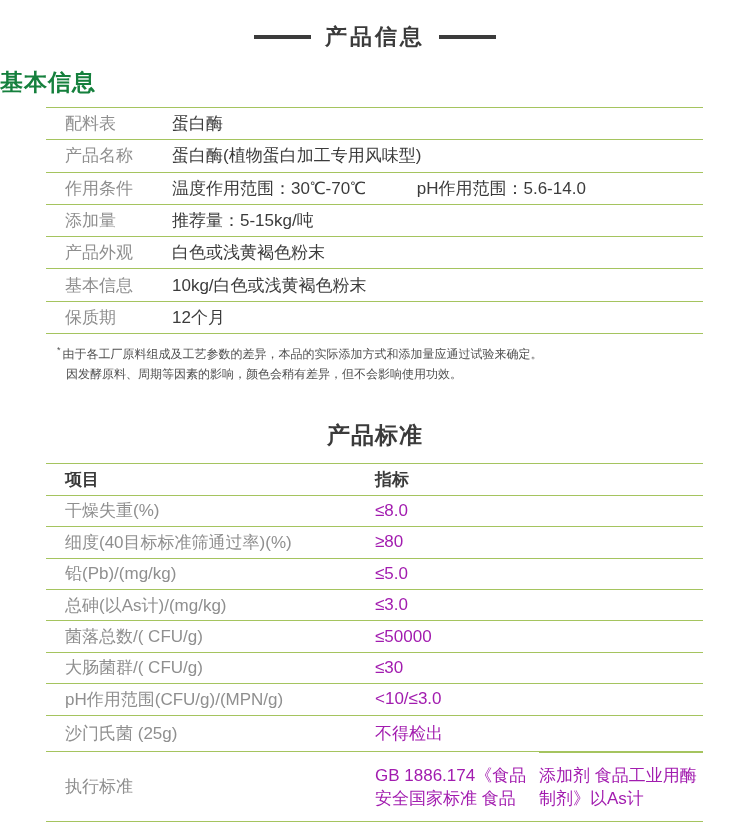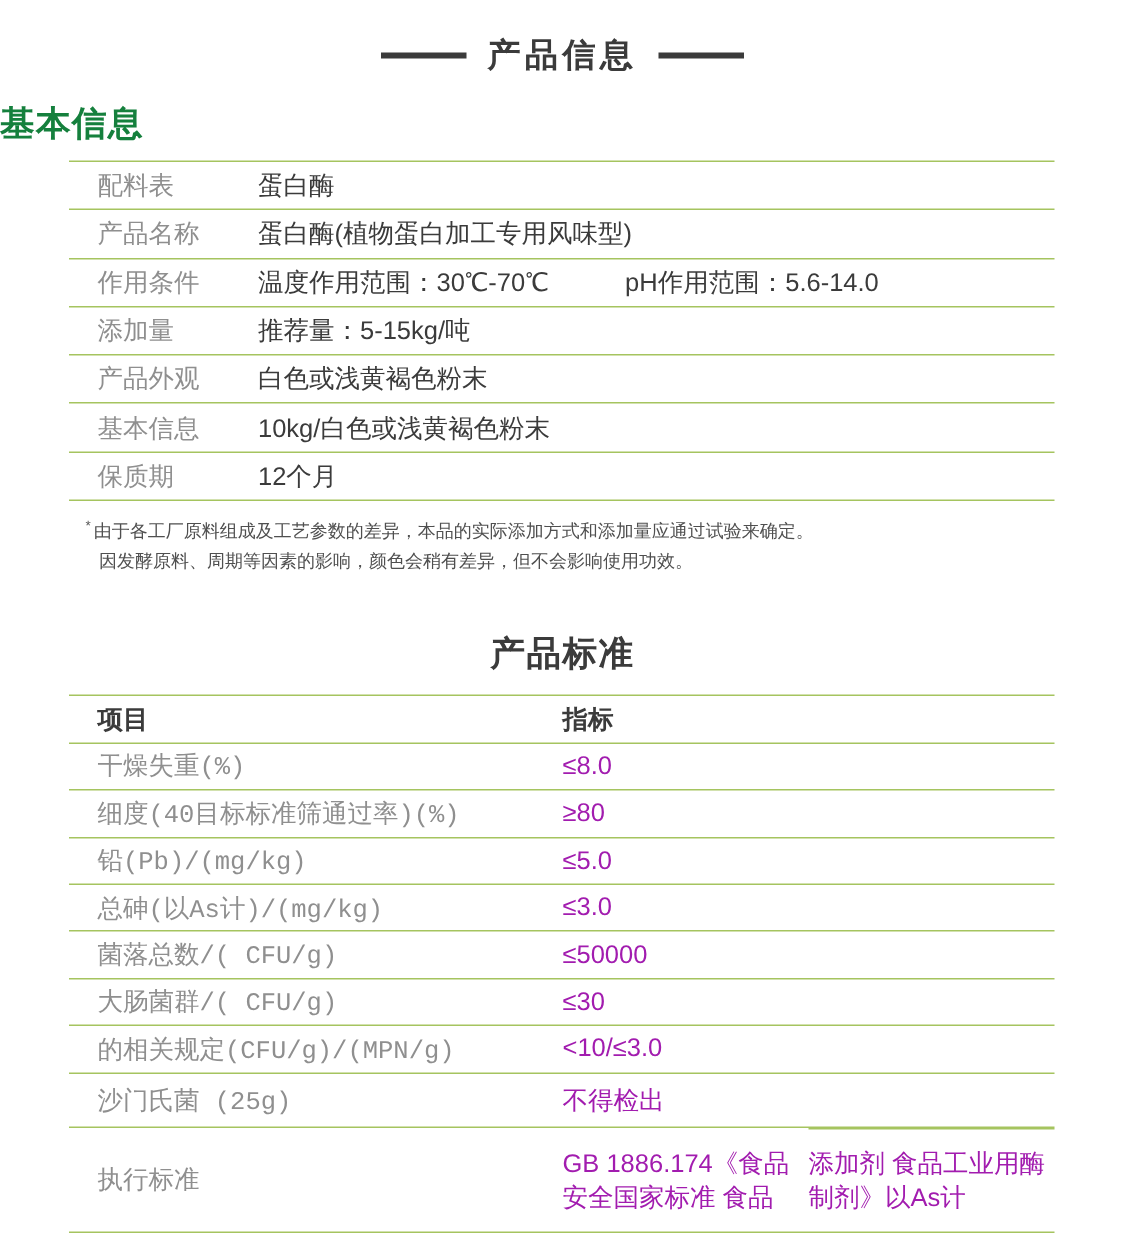--- a/index.html
+++ b/index.html
@@ -31,21 +31,21 @@
     color:#4f4f4f; line-height:20px; }
   .footnote sup { font-size:9px; margin-right:2px; }
   .footnote .fn-line2 { padding-left:9px; }
 
   .standards-title { position:absolute; top:420px; left:0; width:100%;
     text-align:center; font-size:23px; font-weight:bold; color:#3b3b3b; letter-spacing:1px; }
 
   .tbl2 { top:463px; }
   .tbl2 .t-row { height:31.4px; }
   .tbl2 .t-row.header-row { height:31.8px; }
-  .tbl2 .cell-item { width:329px; padding-left:19px; color:#8f8f8f; flex:none;font-family:Liberation Mono, monospace; }
+  .tbl2 .cell-item { width:329px; padding-left:19px; color:#8f8f8f; flex:none; }
   .tbl2 .cell-spec { flex:1; color:#a21caf; }
   .tbl2 .header-row .cell-item, .tbl2 .header-row .cell-spec { color:#3b3b3b; font-weight:bold; }
   .tbl2 .row-tall { height:36.5px; }
   .tbl2 .row-exec { height:70px; align-items:stretch; }
   .tbl2 .row-exec .cell-item { display:flex; align-items:center; }
   .tbl2 .row-exec .cell-spec { display:flex; flex-direction:row; }
   .tbl2 .spec-line { flex:1; display:flex; align-items:center; }
   .tbl2 .spec-line.second { border-top:1.5px solid #a5c45f; }
 </style>
 </head>
@@ -125,21 +125,21 @@
     </div>
     <div class="t-row">
       <div class="cell-item">菌落总数/( CFU/g)</div>
       <div class="cell-spec">≤50000</div>
     </div>
     <div class="t-row">
       <div class="cell-item">大肠菌群/( CFU/g)</div>
       <div class="cell-spec">≤30</div>
     </div>
     <div class="t-row">
-      <div class="cell-item">的相关规定(CFU/g)/(MPN/g)</div>
+      <div class="cell-item">pH作用范围(CFU/g)/(MPN/g)</div>
       <div class="cell-spec">&lt;10/≤3.0</div>
     </div>
     <div class="t-row row-tall">
       <div class="cell-item">沙门氏菌 (25g)</div>
       <div class="cell-spec">不得检出</div>
     </div>
     <div class="t-row row-exec">
       <div class="cell-item">执行标准</div>
       <div class="cell-spec">
         <div class="spec-line">GB 1886.174《食品安全国家标准 食品</div>

